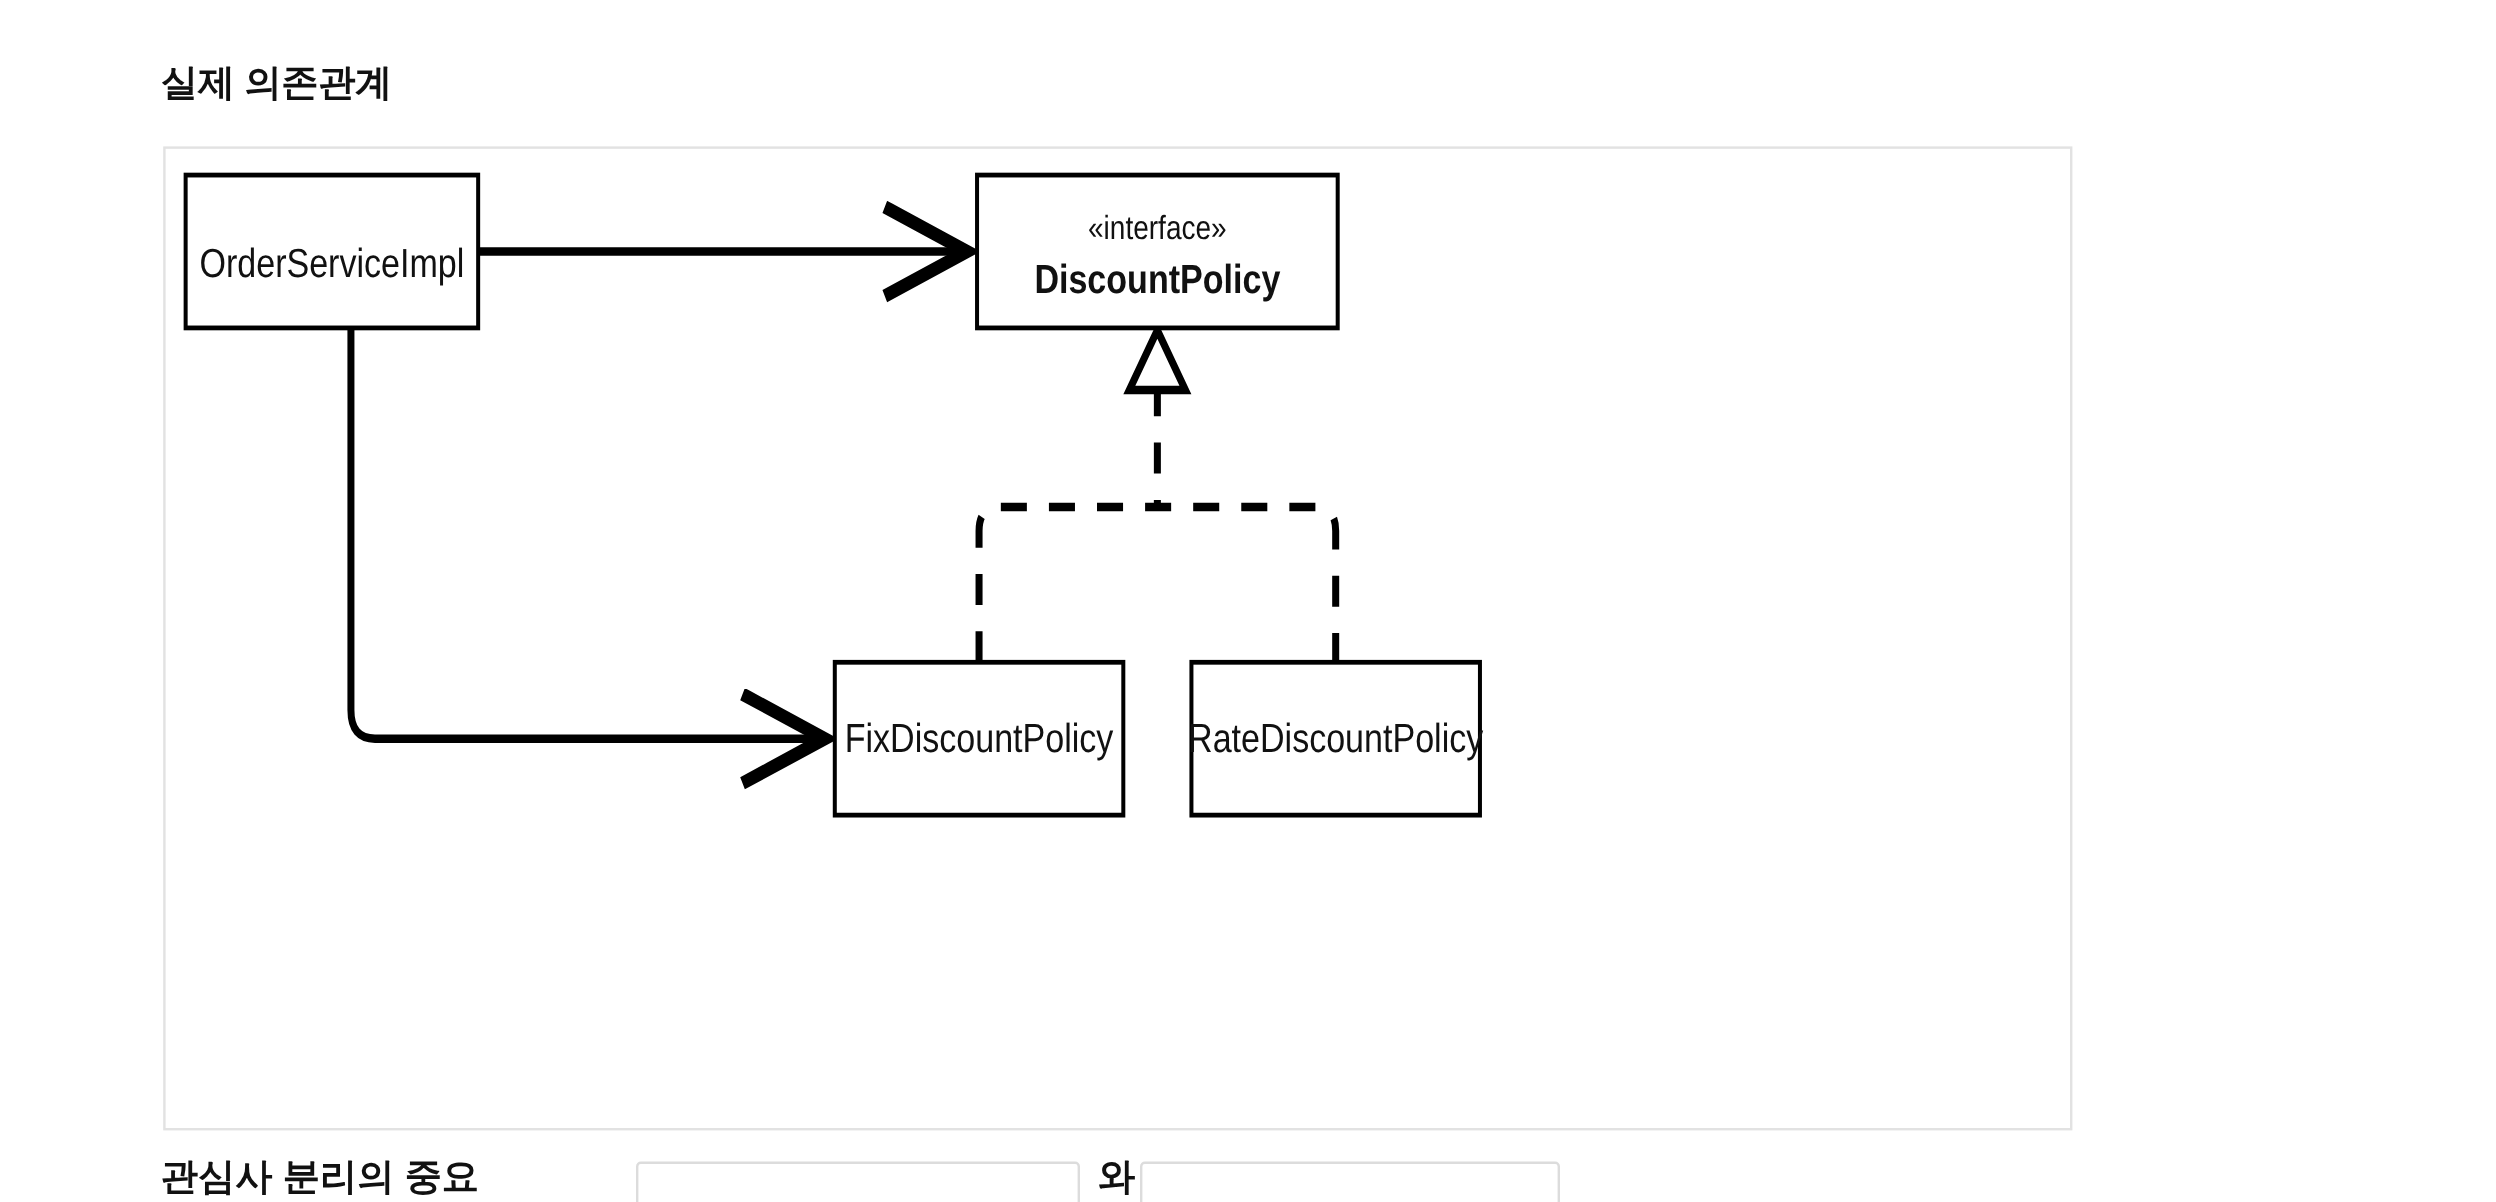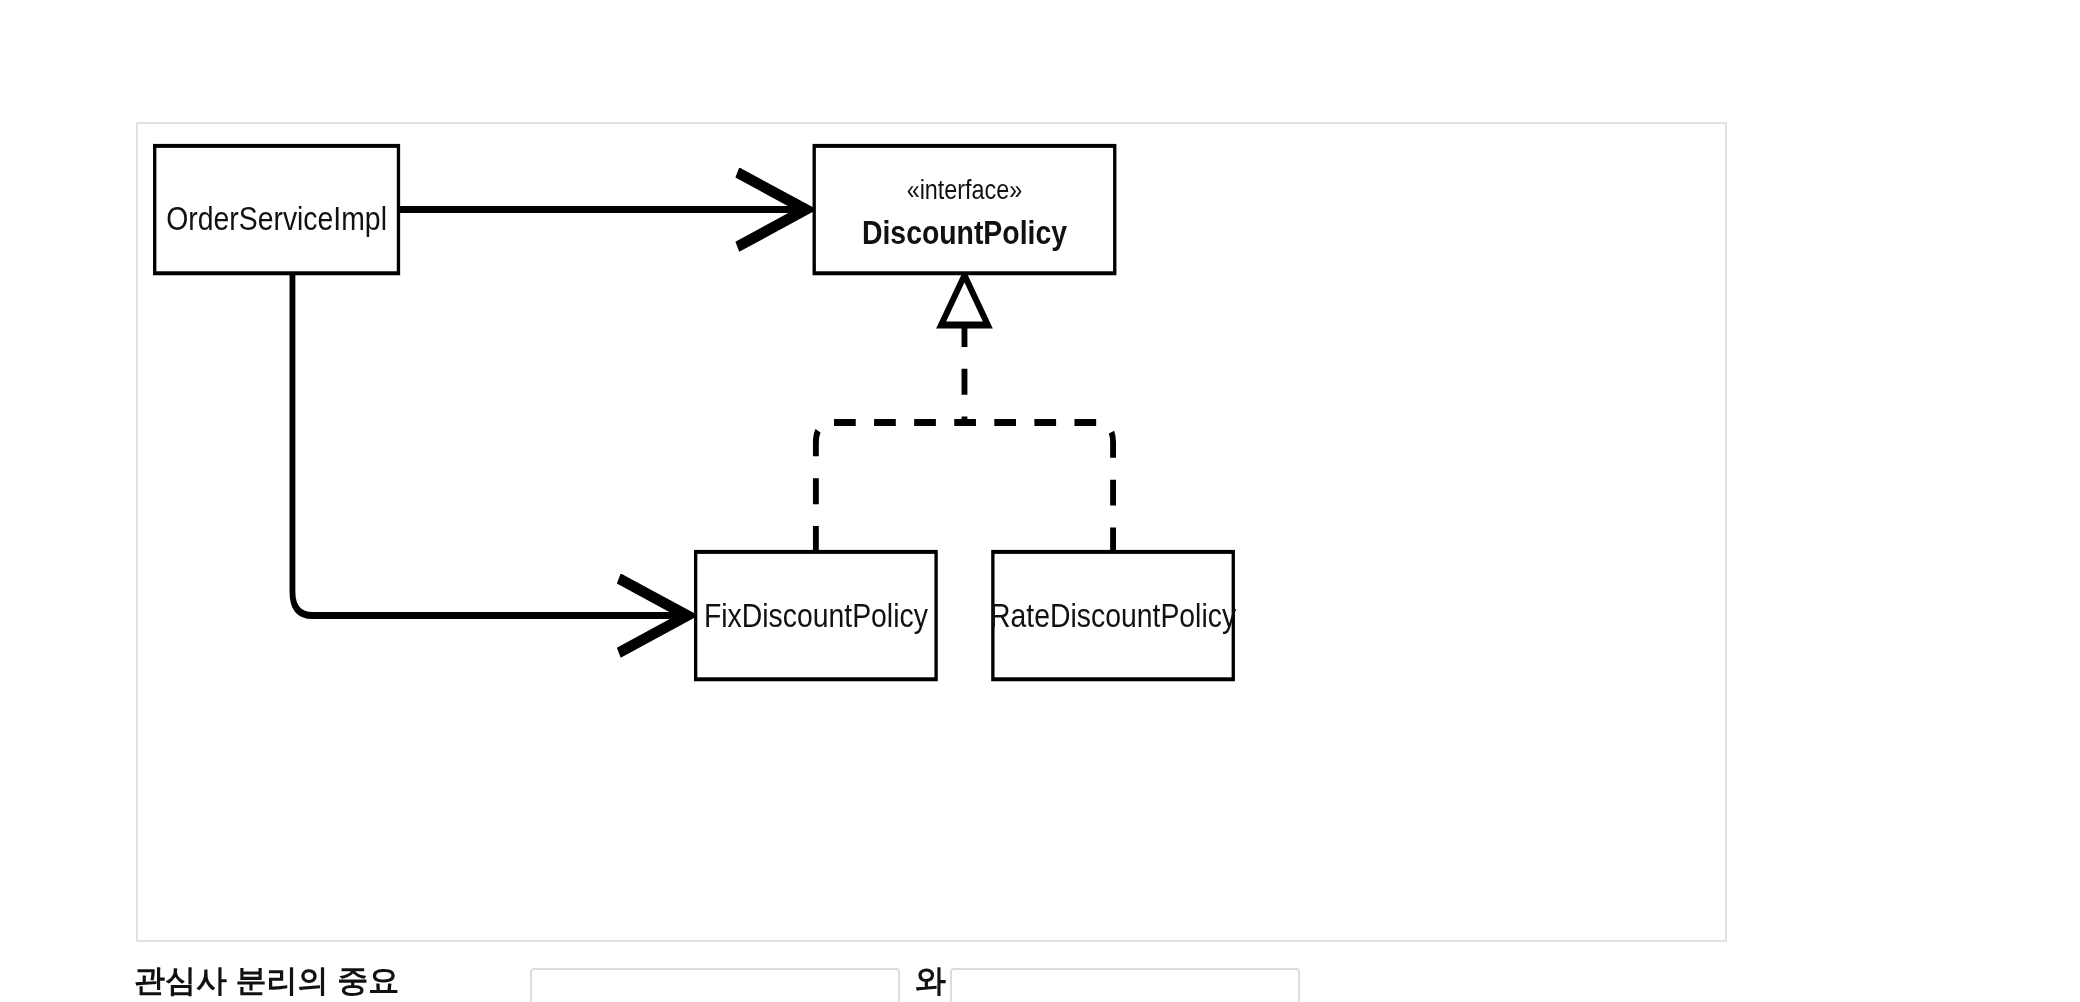--- a/index.html
+++ b/index.html
@@ -93,20 +93,21 @@
     border-radius: 4px;
     background: #ffffff;
     box-sizing: border-box;
   }
 </style>
 </head>
 <body>
 
 <div class="page">
 
+  <h1 class="page-title">실제 의존관계</h1>
 
   <div class="diagram-card">
     <svg viewBox="0 0 1901 820" preserveAspectRatio="none">
 
       <defs>
         <marker id="open-arrow" markerWidth="16" markerHeight="16" refX="13" refY="6" orient="auto" markerUnits="strokeWidth">
           <path d="M 2,1 L 13,6 L 2,11" fill="none" stroke="#000000" stroke-width="1.6" stroke-linecap="square"></path>
         </marker>
       </defs>
 

